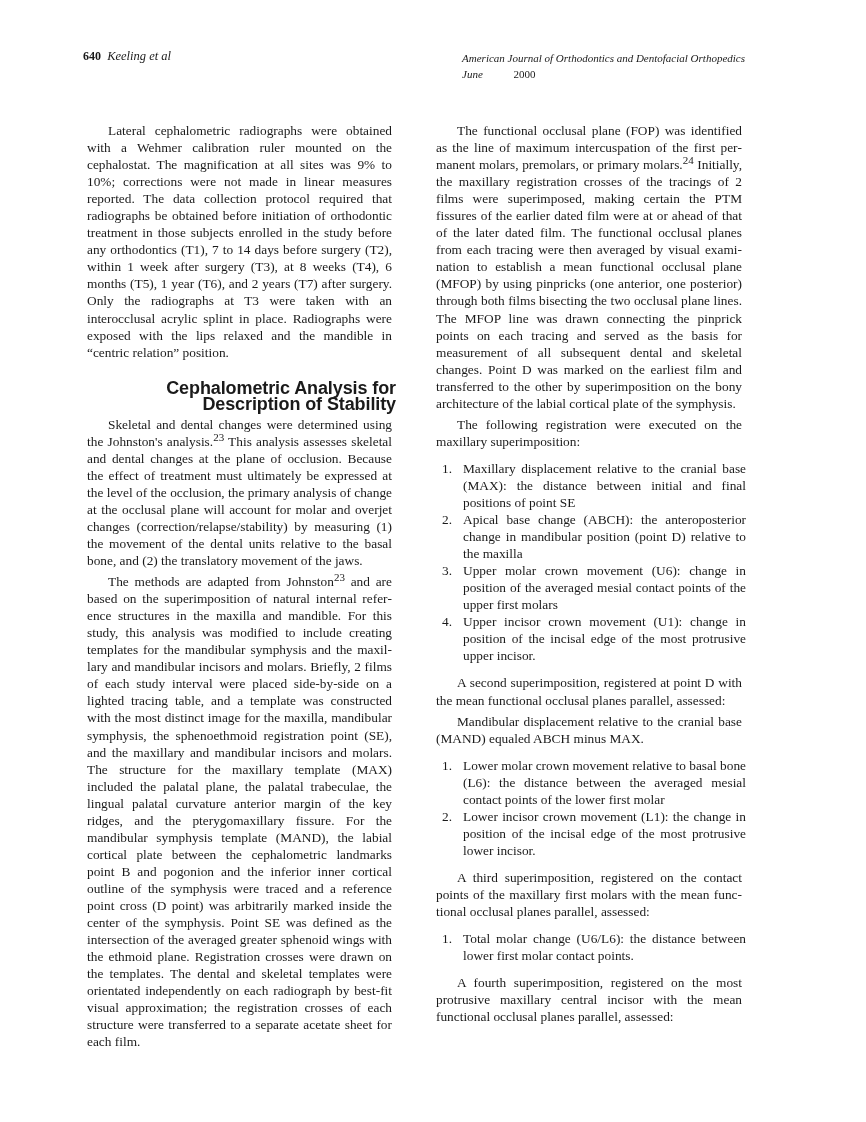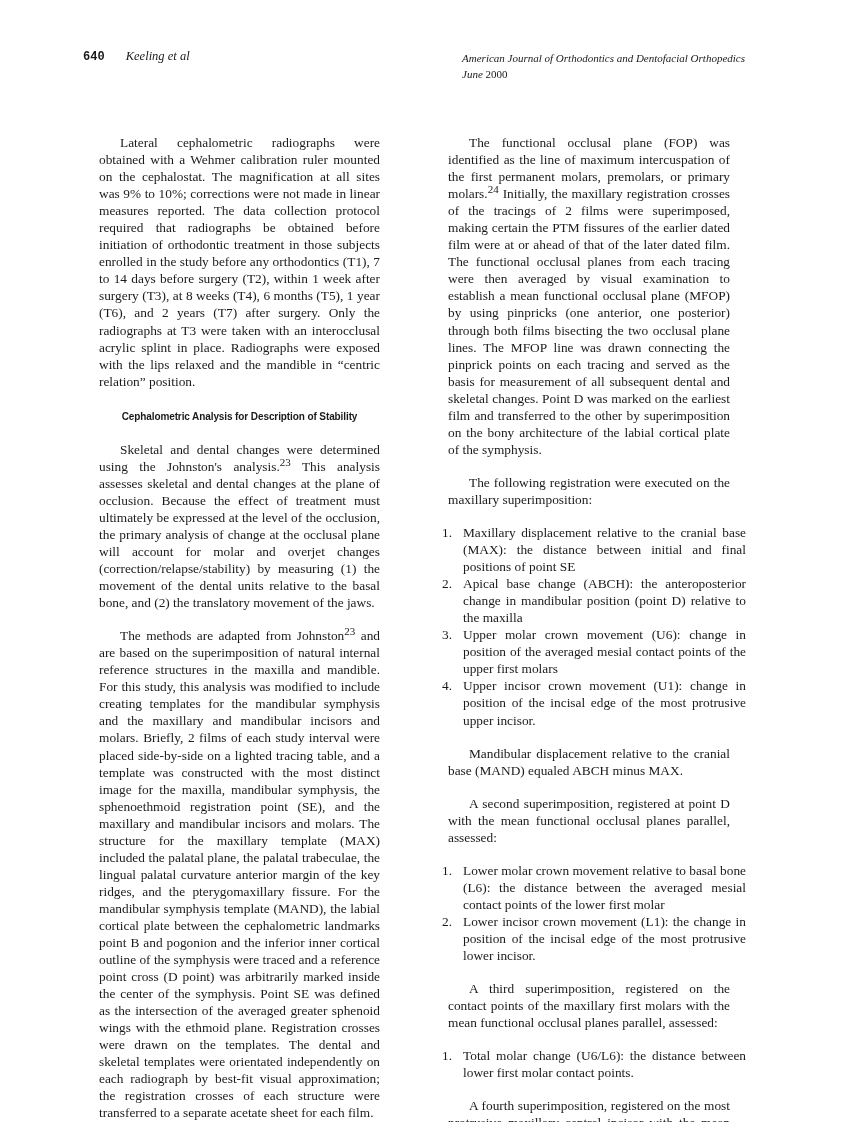--- a/index.html
+++ b/index.html
@@ -6,32 +6,32 @@
     body {
       width: 866px; height: 1122px; position: relative; overflow: hidden;
       font-family: "Liberation Serif", "DejaVu Serif", serif;
       color: #1a1a1a;
     }
     .running-head {
       position: absolute; top: 47px; left: 83px; right: 121px;
       height: 40px;
     }
     .rh-left { position: absolute; left: 0; top: 2px; font-size: 12.5px; }
-    .rh-left .pg { font-family: Liberation Mono, monospace; font-weight: bold; font-size: 12px; margin-right: 18px; }
+    .rh-left .pg { font-family: Liberation Serif, serif; font-weight: bold; font-size: 12px; margin-right: 3px; }
     .rh-left .auth { font-style: italic; margin-top: 16px; }
     .rh-right { position: absolute; right: 0; top: 3px; text-align: left; font-style: italic; font-size: 11px; line-height: 16px; }
-    .rh-right .yr { font-style: normal; }
+    .rh-right .yr { font-style: normal; margin-left: 28px; }
 
     .col { position: absolute; top: 118px; font-size: 13.35px; line-height: 17.05px; text-align: justify; }
     .col-left { left: 83px; width: 313px; }
     .col-right { left: 432px; width: 314px; }
-    .col p { margin: 16px; text-indent: 21px; hyphens: manual; }
+    .col p { margin: 4px; text-indent: 21px; hyphens: manual; }
     h3.section-heading {
       font-family: "Liberation Sans", "DejaVu Sans", sans-serif;
-      font-weight: bold; font-size: 10px; margin: 19px 0 3px 0; line-height: 16px; text-align: center;
+      font-weight: bold; font-size: 18px; margin: 19px 0 3px 0; line-height: 16px; text-align: right;
       letter-spacing: -0.1px;
     }
     sup { font-size: 11px; line-height: 0; vertical-align: 5px; }
     ol.mlist { margin: 10px 0 10px 0; padding: 0; list-style: none; }
     ol.mlist li { position: relative; padding-left: 31px; padding-right: 0; text-align: justify; }
     ol.mlist li .num { position: absolute; left: 10px; top: 0; }
   </style>
 </head>
 <body>
 
@@ -64,22 +64,22 @@
 
   <p>The following registration were executed on the maxillary superimposition:</p>
 
   <ol class="mlist">
     <li><span class="num">1.</span><span>Maxillary displacement relative to the cranial base (MAX): the distance between initial and final positions of point SE</span></li>
     <li><span class="num">2.</span><span>Apical base change (ABCH): the anteroposterior change in mandibular position (point D) relative to the maxilla</span></li>
     <li><span class="num">3.</span><span>Upper molar crown movement (U6): change in position of the averaged mesial contact points of the upper first molars</span></li>
     <li><span class="num">4.</span><span>Upper incisor crown movement (U1): change in position of the incisal edge of the most protrusive upper incisor.</span></li>
   </ol>
 
+  <p>A second superimposition, registered at point D with the mean functional occlusal planes parallel, assessed:</p>
   <p>Mandibular displacement relative to the cranial base (MAND) equaled ABCH minus MAX.</p>
-  <p>A second superimposition, registered at point D with the mean functional occlusal planes parallel, assessed:</p>
 
   <ol class="mlist">
     <li><span class="num">1.</span><span>Lower molar crown movement relative to basal bone (L6): the distance between the averaged mesial contact points of the lower first molar</span></li>
     <li><span class="num">2.</span><span>Lower incisor crown movement (L1): the change in position of the incisal edge of the most protru­sive lower incisor.</span></li>
   </ol>
 
   <p>A third superimposition, registered on the contact points of the maxillary first molars with the mean func­tional occlusal planes parallel, assessed:</p>
 
   <ol class="mlist">
     <li><span class="num">1.</span><span>Total molar change (U6/L6): the distance between lower first molar contact points.</span></li>

